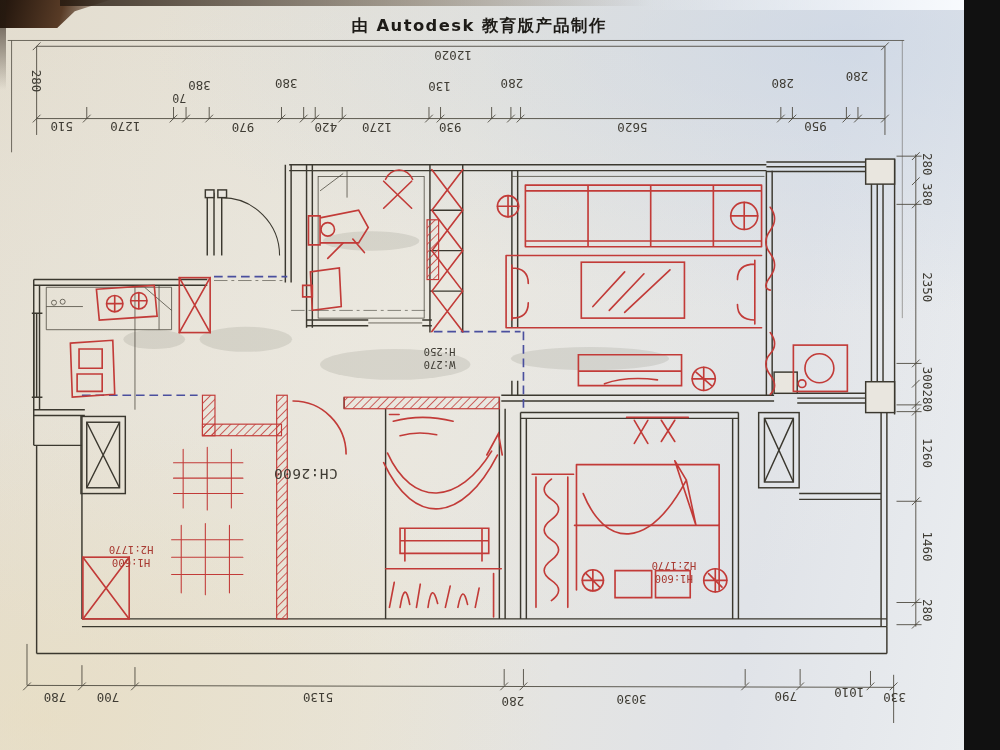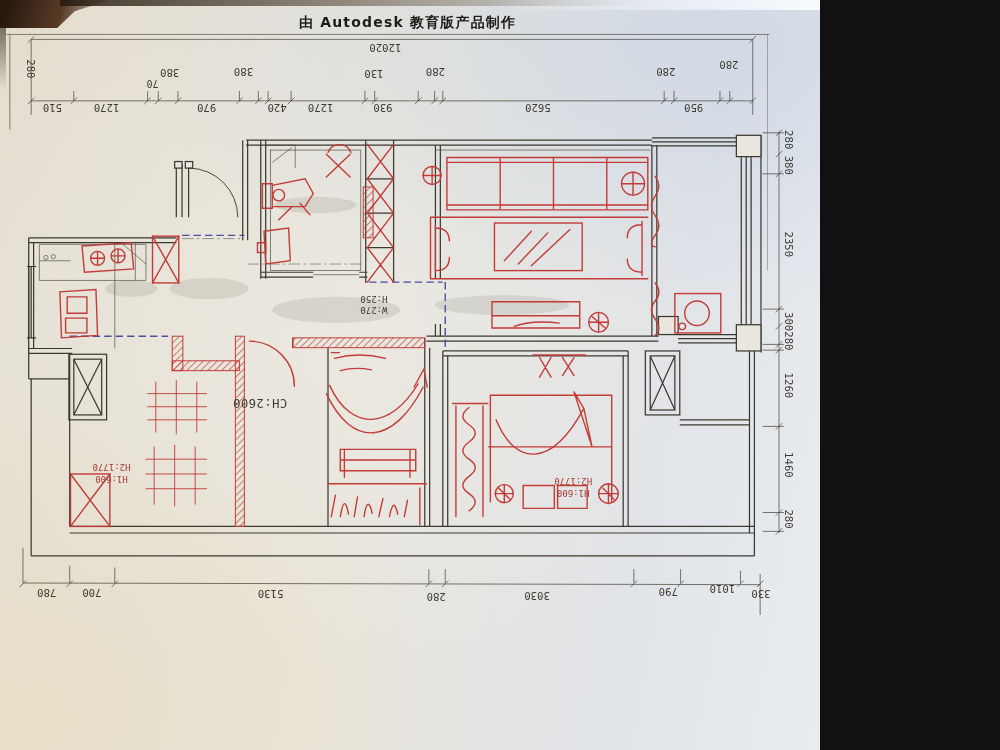--- a/index.html
+++ b/index.html
@@ -1,17 +1,17 @@
 <!DOCTYPE html>
 <html><head>
 <meta charset="utf-8">
 <style>
   html,body{margin:0;padding:0;background:#111;}
   .stage{
-    position:relative;width:820px;height:750px;overflow:hidden;
+    position:relative;width:964px;height:750px;overflow:hidden;
     background-color:#e7e3da;
     background-image:
       radial-gradient(120% 60% at 88% 6%, rgba(196,209,227,.55), rgba(196,209,227,0) 60%),
       radial-gradient(90% 70% at 4% 96%, rgba(233,221,190,.6), rgba(233,221,190,0) 60%),
       radial-gradient(70% 45% at 35% 45%, rgba(240,238,231,.35), rgba(240,238,231,0)),
       linear-gradient(100deg,#e3ddcf 0%,#e8e5dc 45%,#e0e3e8 78%,#eaedf0 100%);
     font-family:"DejaVu Sans",sans-serif;
   }
   .desk-tl{position:absolute;top:0;left:0;width:110px;height:28px;
     background:linear-gradient(105deg,#20140c 0%,#583b26 55%,rgba(88,59,38,0) 100%);

